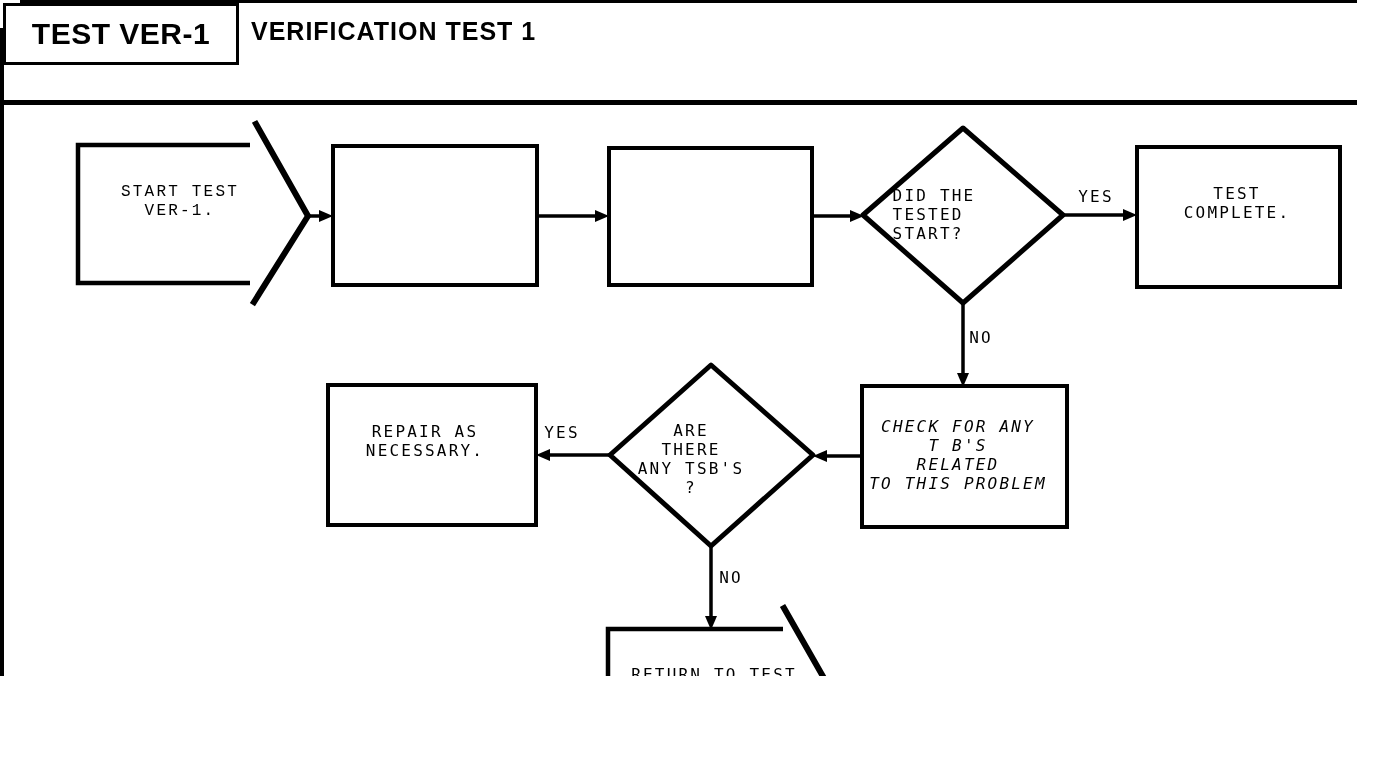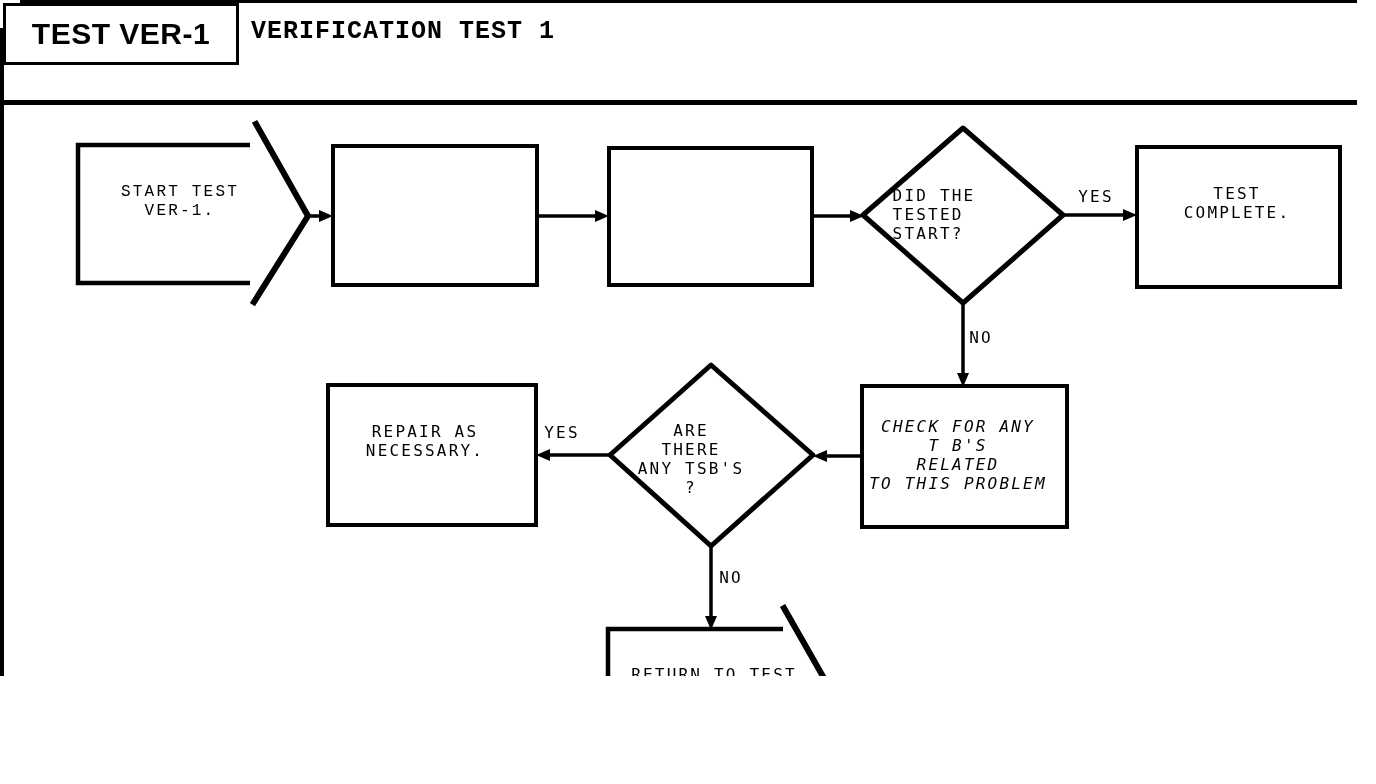--- a/index.html
+++ b/index.html
@@ -18,21 +18,21 @@
   .badge-box{
     position:absolute;left:3px;top:3px;width:230px;height:56px;
     border:3px solid #000;background:#fff;
     display:flex;align-items:center;justify-content:center;
     font-family:"Liberation Sans", sans-serif;font-weight:bold;
     font-size:30px;letter-spacing:0.5px;
   }
   .page-title{
     position:absolute;left:251px;top:3px;height:56px;
     display:flex;align-items:center;
-    font-family:Liberation Mono, monospace;font-weight:bold;
+    font-family:Liberation Sans, sans-serif;font-weight:bold;
     font-size:25px;letter-spacing:1px;
   }
   
   .svg-layer{position:absolute;left:0;top:0;}
   .node-text{
     position:absolute;
     transform:translate(-50%,-50%);
     white-space:pre-line;
     text-align:center;
     font-size:16px;line-height:19px;letter-spacing:2.2px;

